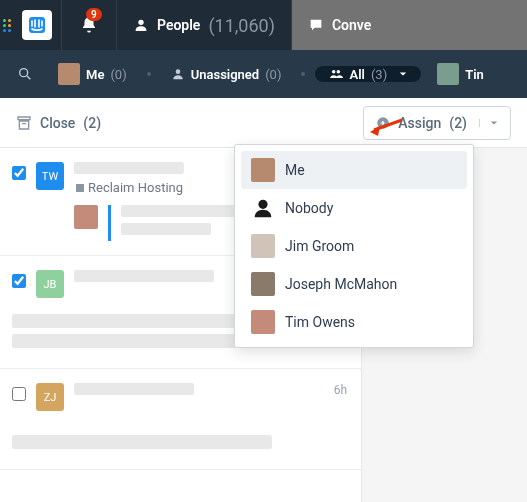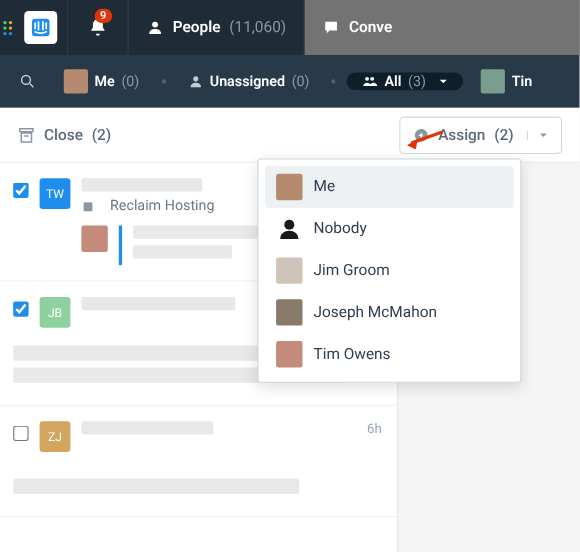--- a/index.html
+++ b/index.html
@@ -7,21 +7,21 @@
 .topbar{height:50px;background:#1f2c38;display:flex;align-items:center;color:#fff;font-size:14px}
 .logo-box{width:50px;height:50px;display:flex;align-items:center;justify-content:center;border-right:1px solid #2e3c49}
 .logo{width:30px;height:30px;background:#fff;border-radius:4px;display:flex;align-items:center;justify-content:center;color:#1f8ded}
 .dots{width:12px;height:50px;display:flex;flex-direction:column;justify-content:center;gap:2px;padding-left:3px}
 .dot-row{display:flex;gap:2px}
 .dot{width:3px;height:3px;border-radius:50%}
 .nav-item{height:50px;padding:0 16px;display:flex;align-items:center;gap:8px;border-right:1px solid #2e3c49;cursor:pointer}
 .nav-item.bell{position:relative;padding:0 18px}
 .badge{position:absolute;top:8px;left:24px;background:#e0350b;color:#fff;font-size:10px;border-radius:8px;padding:1px 5px;font-weight:600}
 .nav-label{font-weight:600}
-.nav-count{color:#8a97a3;font-size:14px}
+.nav-count{color:#8a97a3;font-size:18px}
 .nav-item.conv{background:#737373;border-right:none;flex:1}
 .subbar{height:48px;background:#283a4a;display:flex;align-items:center;color:#c3ccd4;font-size:13px;padding:0 8px;gap:6px}
 .sub-search{width:34px;display:flex;justify-content:center;cursor:pointer}
 .sub-item{display:flex;align-items:center;gap:6px;padding:0 10px;cursor:pointer}
 .sub-item.pill{background:#0f1e2b;border-radius:16px;height:16px;padding:0 14px}
 .sub-item.pill .chev{margin-left:6px}
 .sub-label{font-weight:600;color:#fff}
 .sub-count{color:#8a97a3}
 .avatar-sm{width:22px;height:22px;border-radius:2px;background:#b58a6e}
 .sep-dot{width:4px;height:4px;border-radius:50%;background:#4e5e6d;margin:0 4px}
@@ -33,21 +33,21 @@
 .arrow-annot{position:absolute;top:116px;left:368px;color:#e0350b;pointer-events:none}
 .content{display:flex;height:calc(100% - 148px)}
 .list{width:362px;border-right:1px solid #e6e6e6;background:#fff;overflow:hidden}
 .row{border-bottom:1px solid #eee;padding:14px 12px;position:relative}
 .row-head{display:flex;align-items:flex-start;gap:10px}
 .chk{width:14px;height:14px;margin-top:4px;cursor:pointer;accent-color:#1f8ded}
 .badge-av{width:28px;height:28px;border-radius:3px;color:#fff;font-size:11px;font-weight:400;display:flex;align-items:center;justify-content:center;flex-shrink:0}
 .tw{background:#1f8ded}.jb{background:#8fd19e}.zj{background:#d4a55e}
 .row-body{flex:1;min-width:0}
 .blur{background:#e8e8e8;border-radius:2px;height:12px;margin-bottom:6px}
-.company{display:flex;align-items:center;gap:14px;color:#6b7885;font-size:13px;margin-top:2px}
+.company{display:flex;align-items:center;gap:2px;color:#6b7885;font-size:13px;margin-top:2px}
 .reply{display:flex;gap:10px;margin-top:10px;align-items:flex-start}
 .reply-av{width:24px;height:24px;background:#c48a7a;border-radius:2px;flex-shrink:0}
 .reply-bar{width:3px;background:#1f8ded;align-self:stretch}
 .timestamp{position:absolute;top:14px;right:14px;color:#9aa5b0;font-size:12px}
 .dropdown{position:absolute;top:144px;left:234px;width:240px;background:#fff;border:1px solid #d0d6dc;border-radius:3px;box-shadow:0 4px 14px rgba(0,0,0,.12);padding:6px;z-index:10}
 .dd-item{display:flex;align-items:center;gap:10px;padding:7px 10px;font-size:14px;color:#2c3e50;border-radius:3px;cursor:pointer}
 .dd-item.sel{background:#eef1f4}
 .dd-av{width:24px;height:24px;border-radius:2px;background:#c9b0a0;flex-shrink:0}
 .nobody-ico{width:24px;height:24px;display:flex;align-items:center;justify-content:center}
 svg{display:block}

